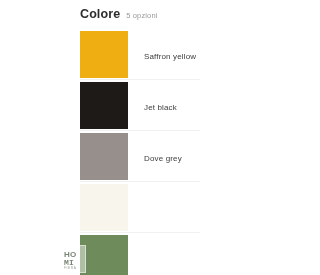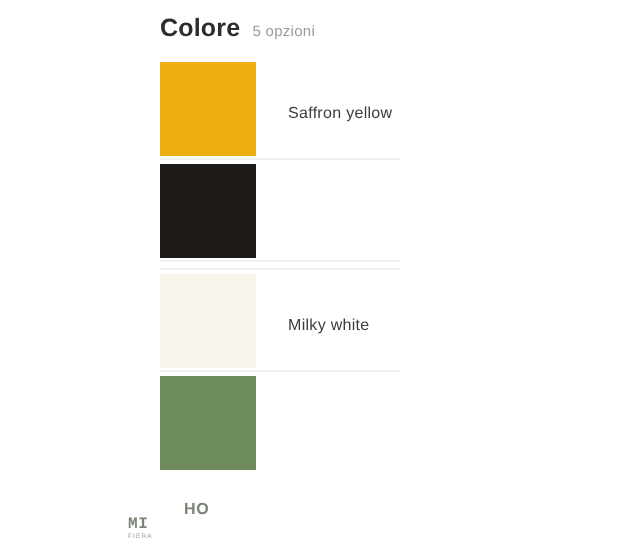--- a/index.html
+++ b/index.html
@@ -114,21 +114,21 @@
   }
   .wm-line1, .wm-line2 {
     position: absolute;
     left: 3px;
     font-size: 8px;
     font-weight: bold;
     color: #5d6b58;
     letter-spacing: 0.3px;
     line-height: 1;
   }
-  .wm-line1 { top: 6px; margin-left: 28px; }
+  .wm-line1 { top: 6px; }
   .wm-line2 { top: 14px; font-family: Liberation Mono, monospace; }
   .wm-sub {
     position: absolute;
     left: 3px;
     top: 22px;
     font-size: 3.2px;
     color: #7e8a79;
     letter-spacing: 0.6px;
     line-height: 1;
   }
@@ -148,32 +148,36 @@
     <div class="option-row">
       <span class="swatch" style="background: rgb(239, 175, 18);"></span>
       <span class="option-label">Saffron yellow</span>
     </div>
     <div class="divider-gap">
       <span class="row-divider" style="background: rgb(241, 241, 241);"></span>
     </div>
 
     <div class="option-row">
       <span class="swatch" style="background: rgb(30, 26, 23);"></span>
+      <span class="option-label">Jet black</span>
     </div>
     <div class="divider-gap">
       <span class="row-divider" style="background: rgb(241, 241, 241);"></span>
     </div>
 
+    <div class="option-row">
+      <span class="swatch" style="background: rgb(151, 143, 139);"></span>
+      <span class="option-label">Dove grey</span>
+    </div>
     <div class="divider-gap">
       <span class="row-divider" style="background: rgb(241, 241, 241);"></span>
     </div>
 
     <div class="option-row">
       <span class="swatch" style="background: rgb(247, 245, 236);"></span>
-      <span class="option-label">Milky white</span>
     </div>
     <div class="divider-gap">
       <span class="row-divider" style="background: rgb(241, 241, 241);"></span>
     </div>
 
     <div class="option-row">
       <span class="swatch" style="background: rgb(110, 139, 91);"></span>
     </div>
 
   </div>

